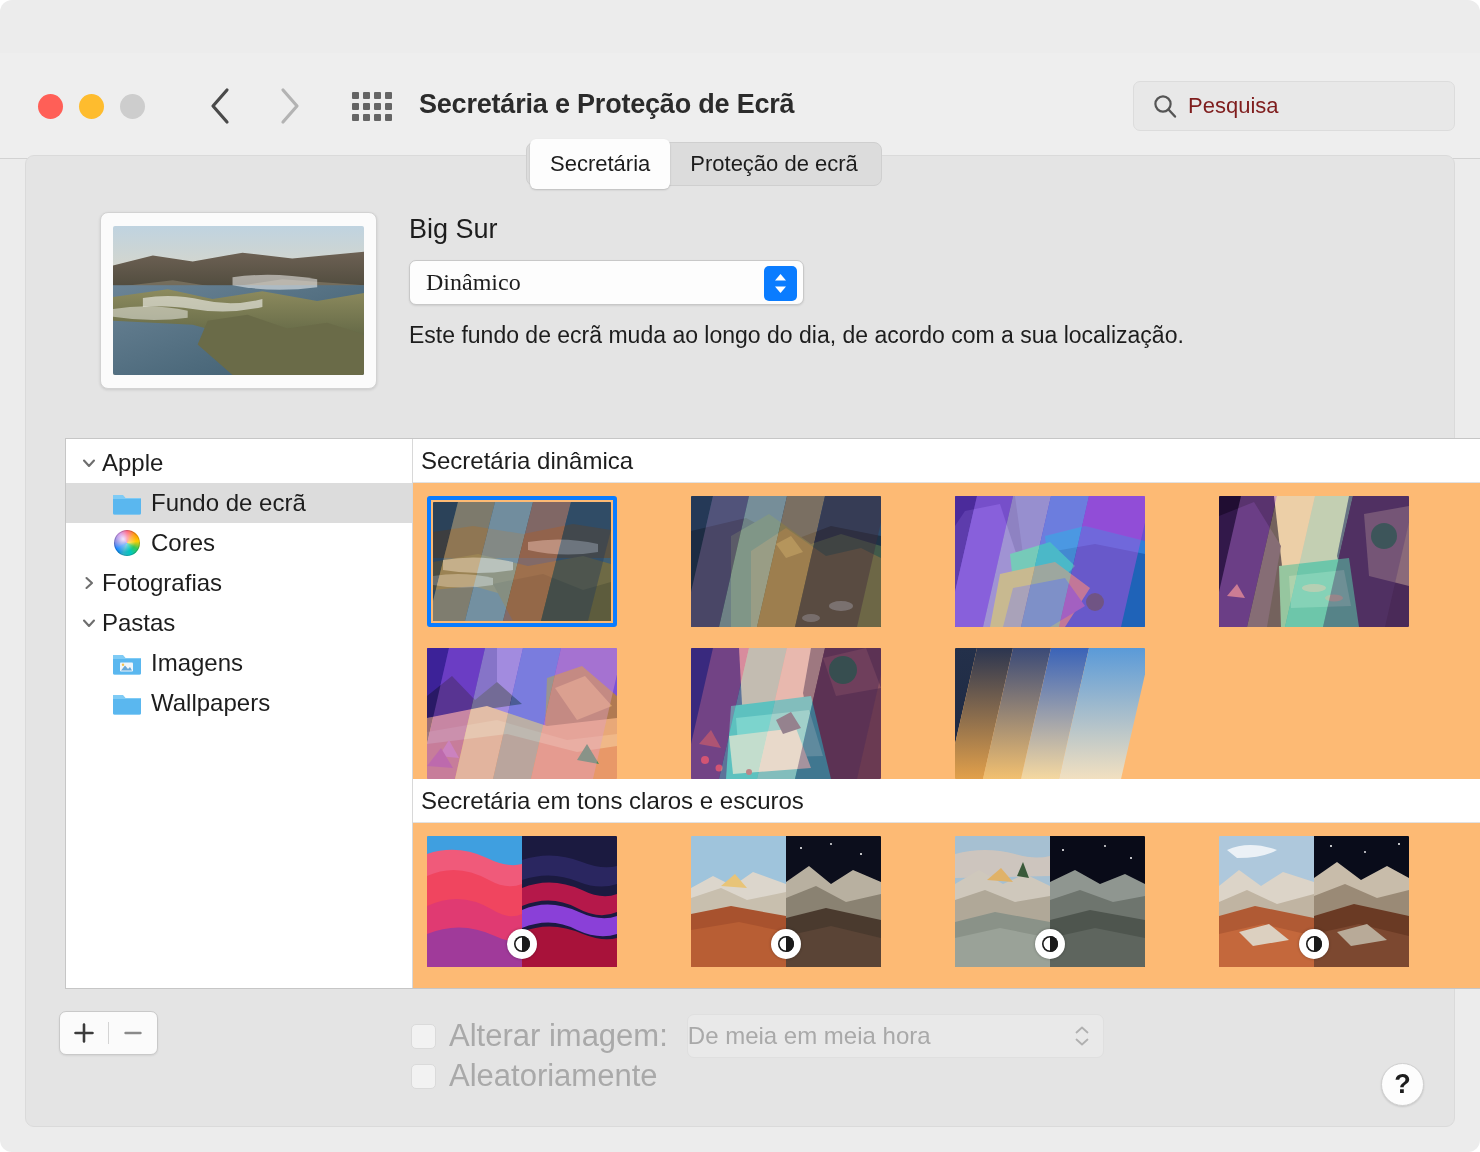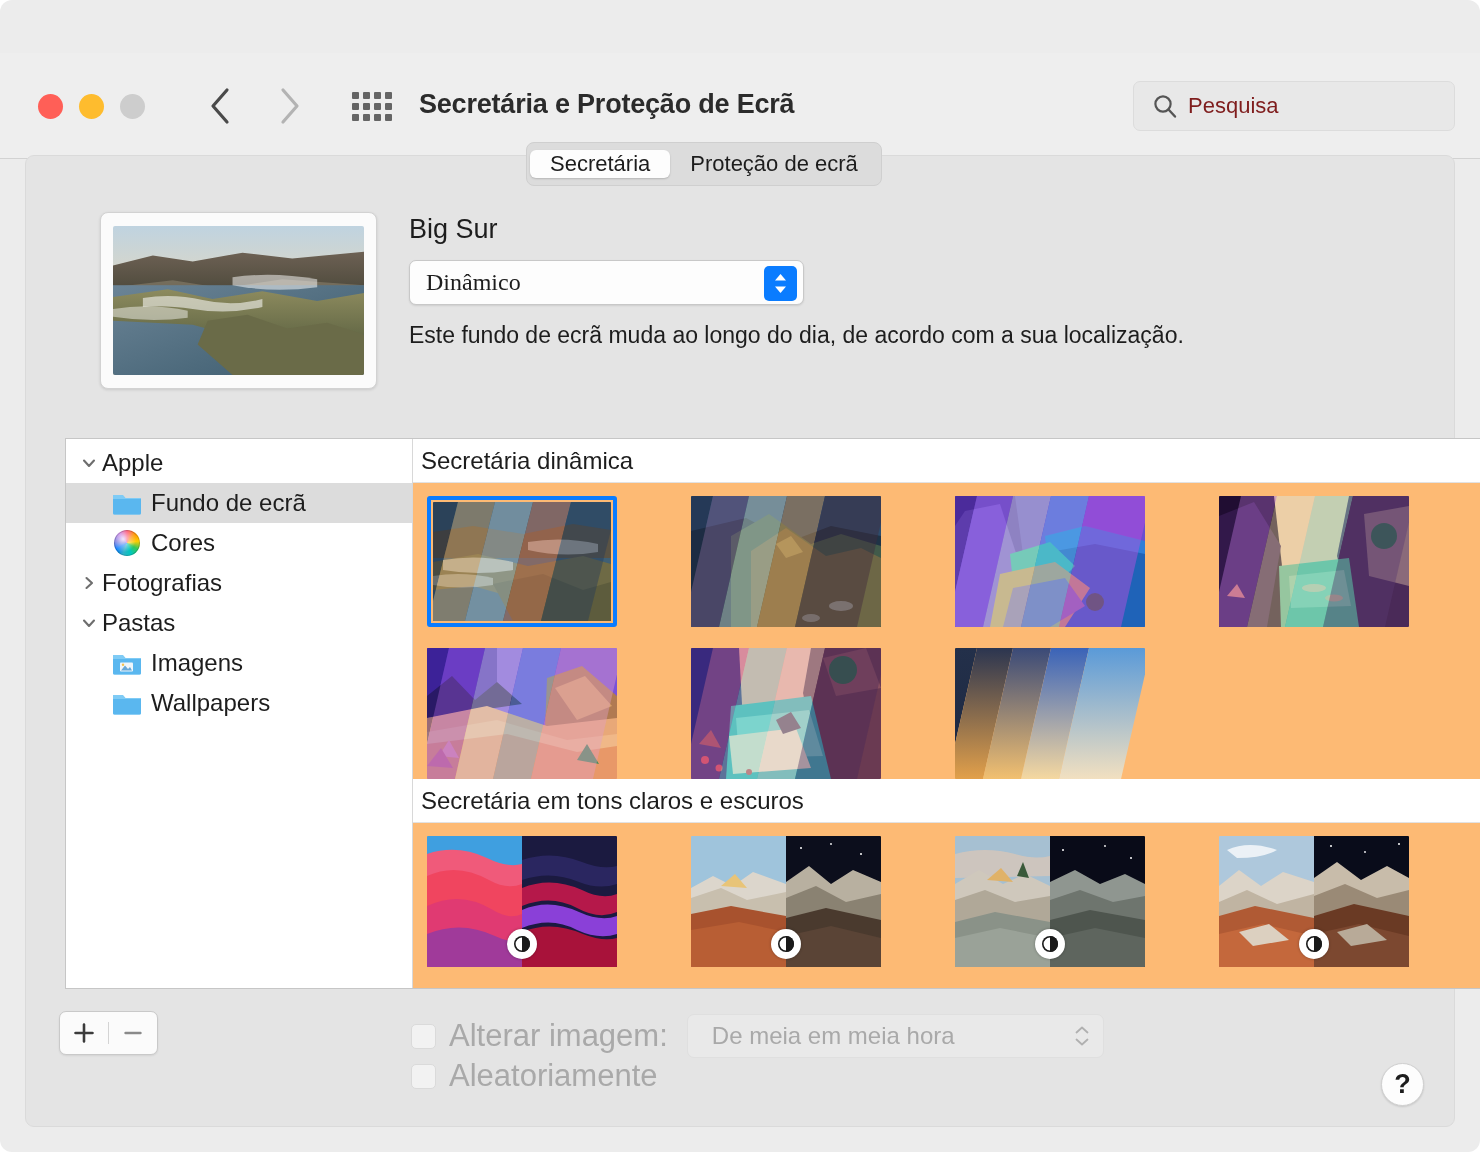--- a/index.html
+++ b/index.html
@@ -89,21 +89,21 @@
     position: absolute; left: 500px; top: -14px;
     height: 44px;
     background: #dcdcdc;
     border: 1px solid #cfcfcf;
     border-radius: 8px;
     display: flex; align-items: center;
     padding: 3px;
     gap: 0;
   }
   .tab {
-    height: 28px; padding: 0 20px;
+    height: 50px; padding: 0 20px;
     display: flex; align-items: center; justify-content: center;
     font-size: 22px; color: #1d1d1d;
     border-radius: 6px;
   }
   .tab.active {
     background: #fdfdfd;
     box-shadow: 0 1px 2px rgba(0,0,0,0.18);
   }
 
   
@@ -271,21 +271,21 @@
   }
   .popup-disabled {
     margin-left: 19px;
     width: 417px; height: 44px;
     background: #e9e9e9;
     border: 1px solid #dfdfdf;
     border-radius: 7px;
     display: flex; align-items: center;
     position: relative;
   }
-  .popup-disabled .pv { margin-left: 24px; font-size: 24px; color: #a9a9a9; text-align: right; }
+  .popup-disabled .pv { margin-left: 0; font-size: 24px; color: #a9a9a9; text-align: right; }
   .chev-dis {
     position: absolute; right: 14px; top: 50%; transform: translateY(-50%);
     display: flex; flex-direction: column; gap: 4px;
   }
   .bottom-row2 {
     position: absolute; left: 385px; top: 902px;
     display: flex; align-items: center;
   }
 
   .help-btn {

